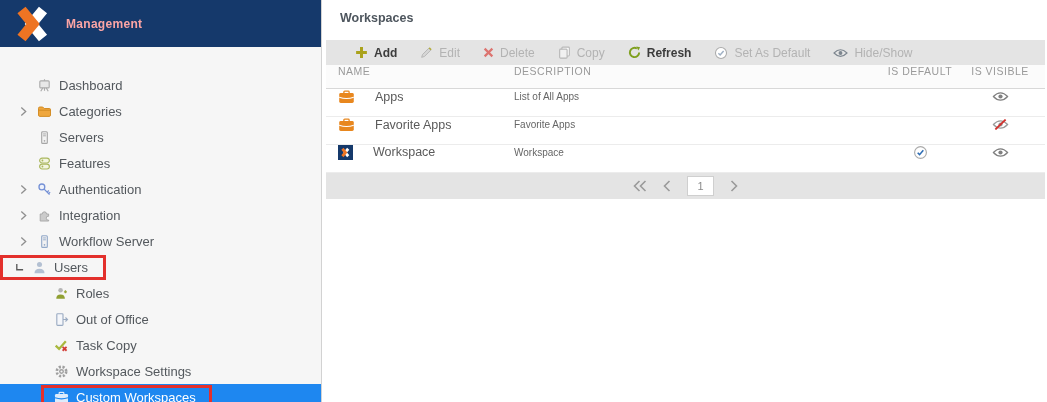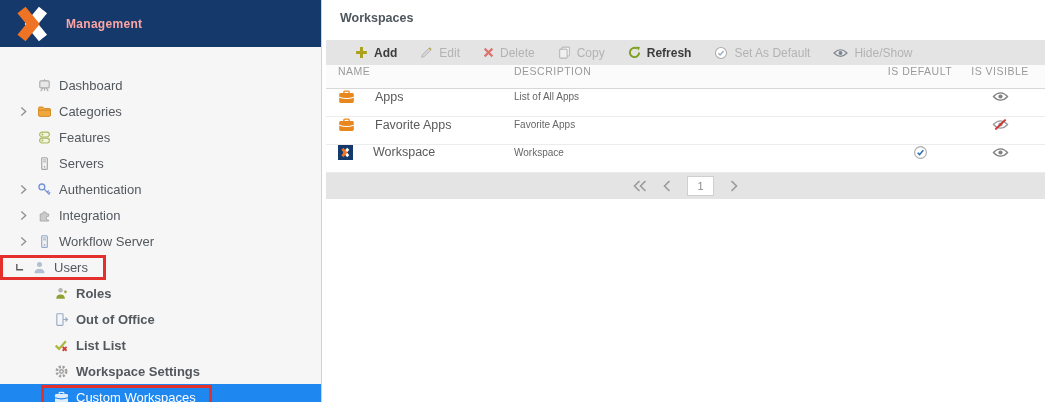--- a/index.html
+++ b/index.html
@@ -15,21 +15,21 @@
   .sb-title{ color:#fca5a5; font-size:12px; font-weight:600; letter-spacing:.3px; margin-left:12px; }
 
   .tree{ padding-top:25px; }
   .trow{ height:26px; display:flex; align-items:center; font-size:13px; color:#53585d; white-space:nowrap; cursor:default; }
   .slot{ width:16px; margin-left:20px; display:flex; align-items:center; color:#8f8f8f; flex:0 0 16px;}
   .slot svg.chev{ width:7px; height:11px; }
   .slot svg.corner{ width:9px; height:9px; color:#5a5a5a; }
   .icon16{ width:16px; height:16px; flex:0 0 16px; display:flex; align-items:center; justify-content:center; }
   .icon16 svg{ width:15px; height:15px; }
   .trow .lbl{ margin-left:7px; }
-  .trow.child{ padding-left:53px;font-weight:bold; }
+  .trow.child{ padding-left:53px; }
   .trow.selected{ background:#1e87f0; color:#ffffff; }
 
   .redbox{ display:flex; align-items:center; height:25px; border:3px solid #e3302c; padding-right:15px; }
   .redbox .slot{ margin-left:12px; }
   .trow.selected .redbox{ margin-left:41px; padding:0 13px 0 9px; }
 
   .c-gray{ color:#a5a5a5; }  .c-blue{ color:#92a9c9; }  .c-user{ color:#b3c0d2; }
   .bc-orange{ color:#e8871e; --band:#ffffff; }
   .bc-selected{ color:#ddebfb; --band:#1e87f0; }
 
@@ -204,36 +204,36 @@
         <span class="icon16">
             <svg viewBox="0 0 16 16">
               <use href="#i-folder"></use>
             </svg>
           </span>
         <span class="lbl">Categories</span>
       </div>
 
       <div class="trow">
         <span class="slot"></span>
+        <span class="icon16 c-gray">
+            <svg viewBox="0 0 16 16">
+              <use href="#i-server"></use>
+            </svg>
+          </span>
+        <span class="lbl">Servers</span>
+      </div>
+
+      <div class="trow">
+        <span class="slot"></span>
         <span class="icon16">
             <svg viewBox="0 0 16 16">
               <use href="#i-features"></use>
             </svg>
           </span>
         <span class="lbl">Features</span>
-      </div>
-
-      <div class="trow">
-        <span class="slot"></span>
-        <span class="icon16 c-gray">
-            <svg viewBox="0 0 16 16">
-              <use href="#i-server"></use>
-            </svg>
-          </span>
-        <span class="lbl">Servers</span>
       </div>
 
       <div class="trow">
         <span class="slot">
             <svg class="chev" viewBox="0 0 8 12">
               <use href="#i-chevron"></use>
             </svg>
           </span>
         <span class="icon16">
             <svg viewBox="0 0 16 16">
@@ -304,21 +304,21 @@
           </span>
         <span class="lbl">Out of Office</span>
       </div>
 
       <div class="trow child">
         <span class="icon16">
             <svg viewBox="0 0 16 16">
               <use href="#i-task"></use>
             </svg>
           </span>
-        <span class="lbl">List List</span>
+        <span class="lbl">Task Copy</span>
       </div>
 
       <div class="trow child">
         <span class="icon16">
             <svg viewBox="0 0 16 16">
               <use href="#i-gear"></use>
             </svg>
           </span>
         <span class="lbl">Workspace Settings</span>
       </div>

